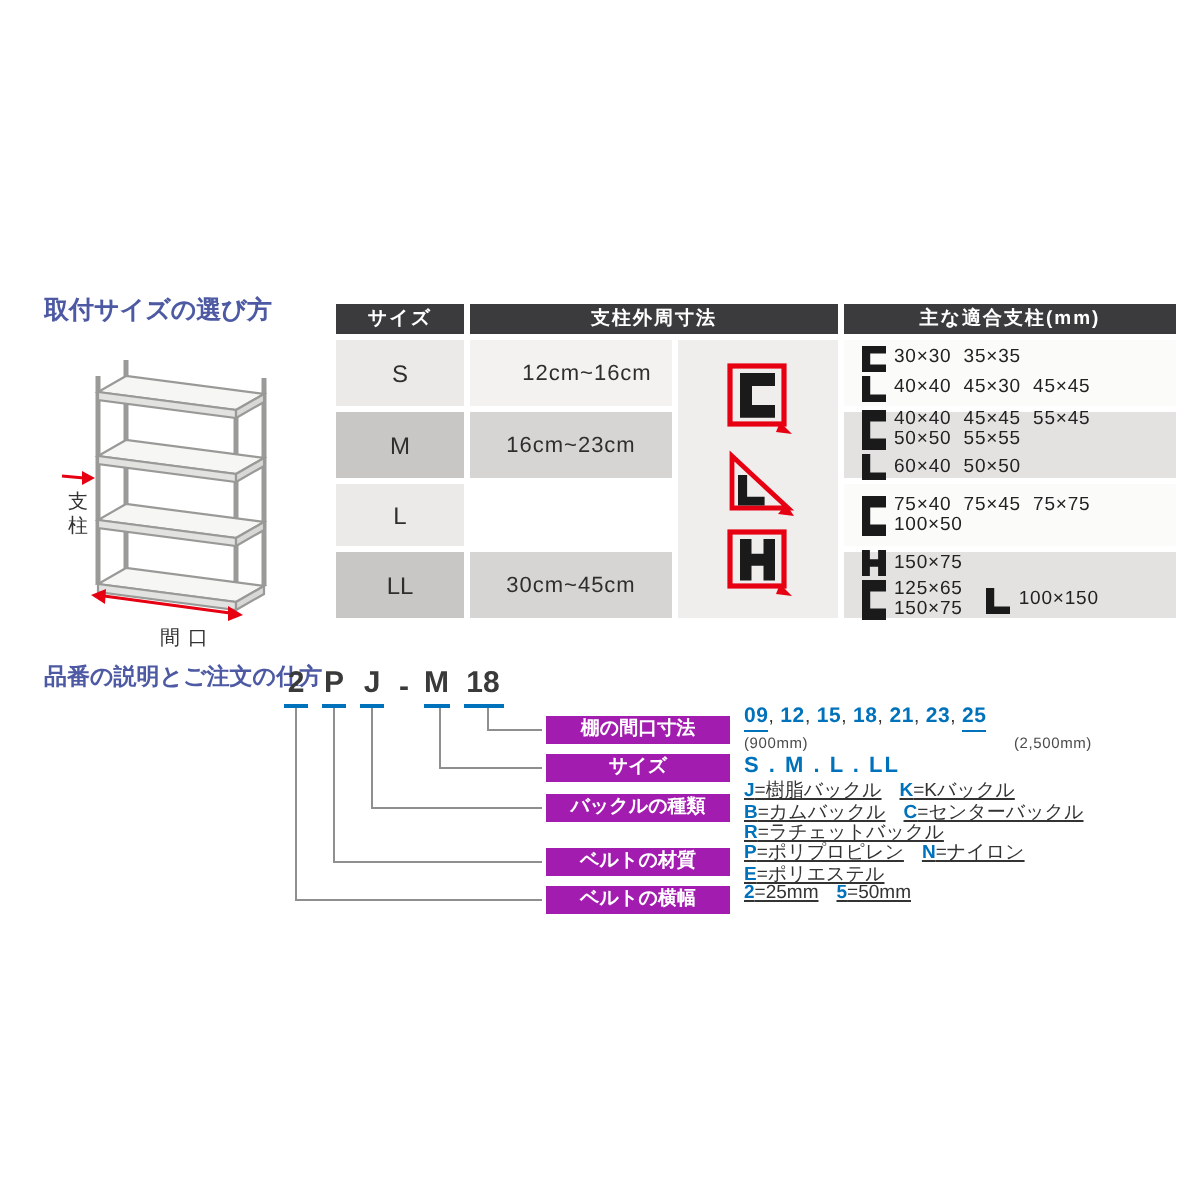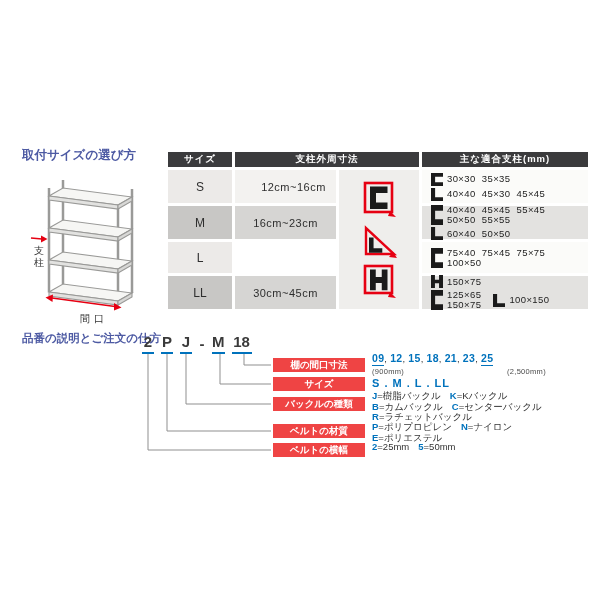--- a/index.html
+++ b/index.html
@@ -38,32 +38,32 @@
   .glyph svg{display:block;}
   .fit-lines{display:flex;flex-direction:column;}
   .fit-line{font-size:9.5px;line-height:10px;color:#222;letter-spacing:0.4px;white-space:pre;}
 
   
   #code-row{position:absolute;left:142px;top:334px;display:flex;gap:7px;align-items:flex-end;}
   .code-ch{font-size:15px;font-weight:bold;color:#3a3a3a;text-align:center;
       min-width:12px;line-height:16px;padding-bottom:2px;border-bottom:2px solid #0072bc;}
   .code-ch.dash{border-bottom:none;min-width:6px;}
   #connector-lines{position:absolute;left:0;top:0;pointer-events:none;}
-  .lg-box{position:absolute;left:273px;width:92px;height:14px;background:#ef4444;
+  .lg-box{position:absolute;left:273px;width:92px;height:14px;background:#a21caf;
       color:#fff;font-size:9.5px;font-weight:bold;text-align:center;line-height:14px;}
   .lg-val{position:absolute;left:372px;font-size:9.5px;color:#333;}
   #val-0 .num{color:#0072bc;font-weight:bold;font-size:10.5px;}
   #val-0 .num.ul{border-bottom:1.5px solid #0072bc;padding-bottom:1px;}
   #val-0{letter-spacing:0.3px;}
   .notes{position:relative;height:9px;width:170px;margin-top:3px;font-size:7.5px;color:#4a4a4a;}
   .note-l{position:absolute;left:0;}
   .note-r{position:absolute;left:92px;padding-left:43px;}
   #val-1{color:#0072bc;font-weight:bold;font-size:11px;letter-spacing:1px;}
   .lg-line{line-height:10.5px;white-space:pre;}
-  .lg-line .seg{margin-right:9px;}
+  .lg-line .seg{margin-right:9px;text-decoration:underline;}
   .lg-line .key{color:#0072bc;font-weight:bold;}
   .lg-line .txt{color:#333;}
 </style>
 </head>
 <body>
 
 <div class="canvas">
 
   <div class="sec-title" id="title1">取付サイズの選び方</div>
 

